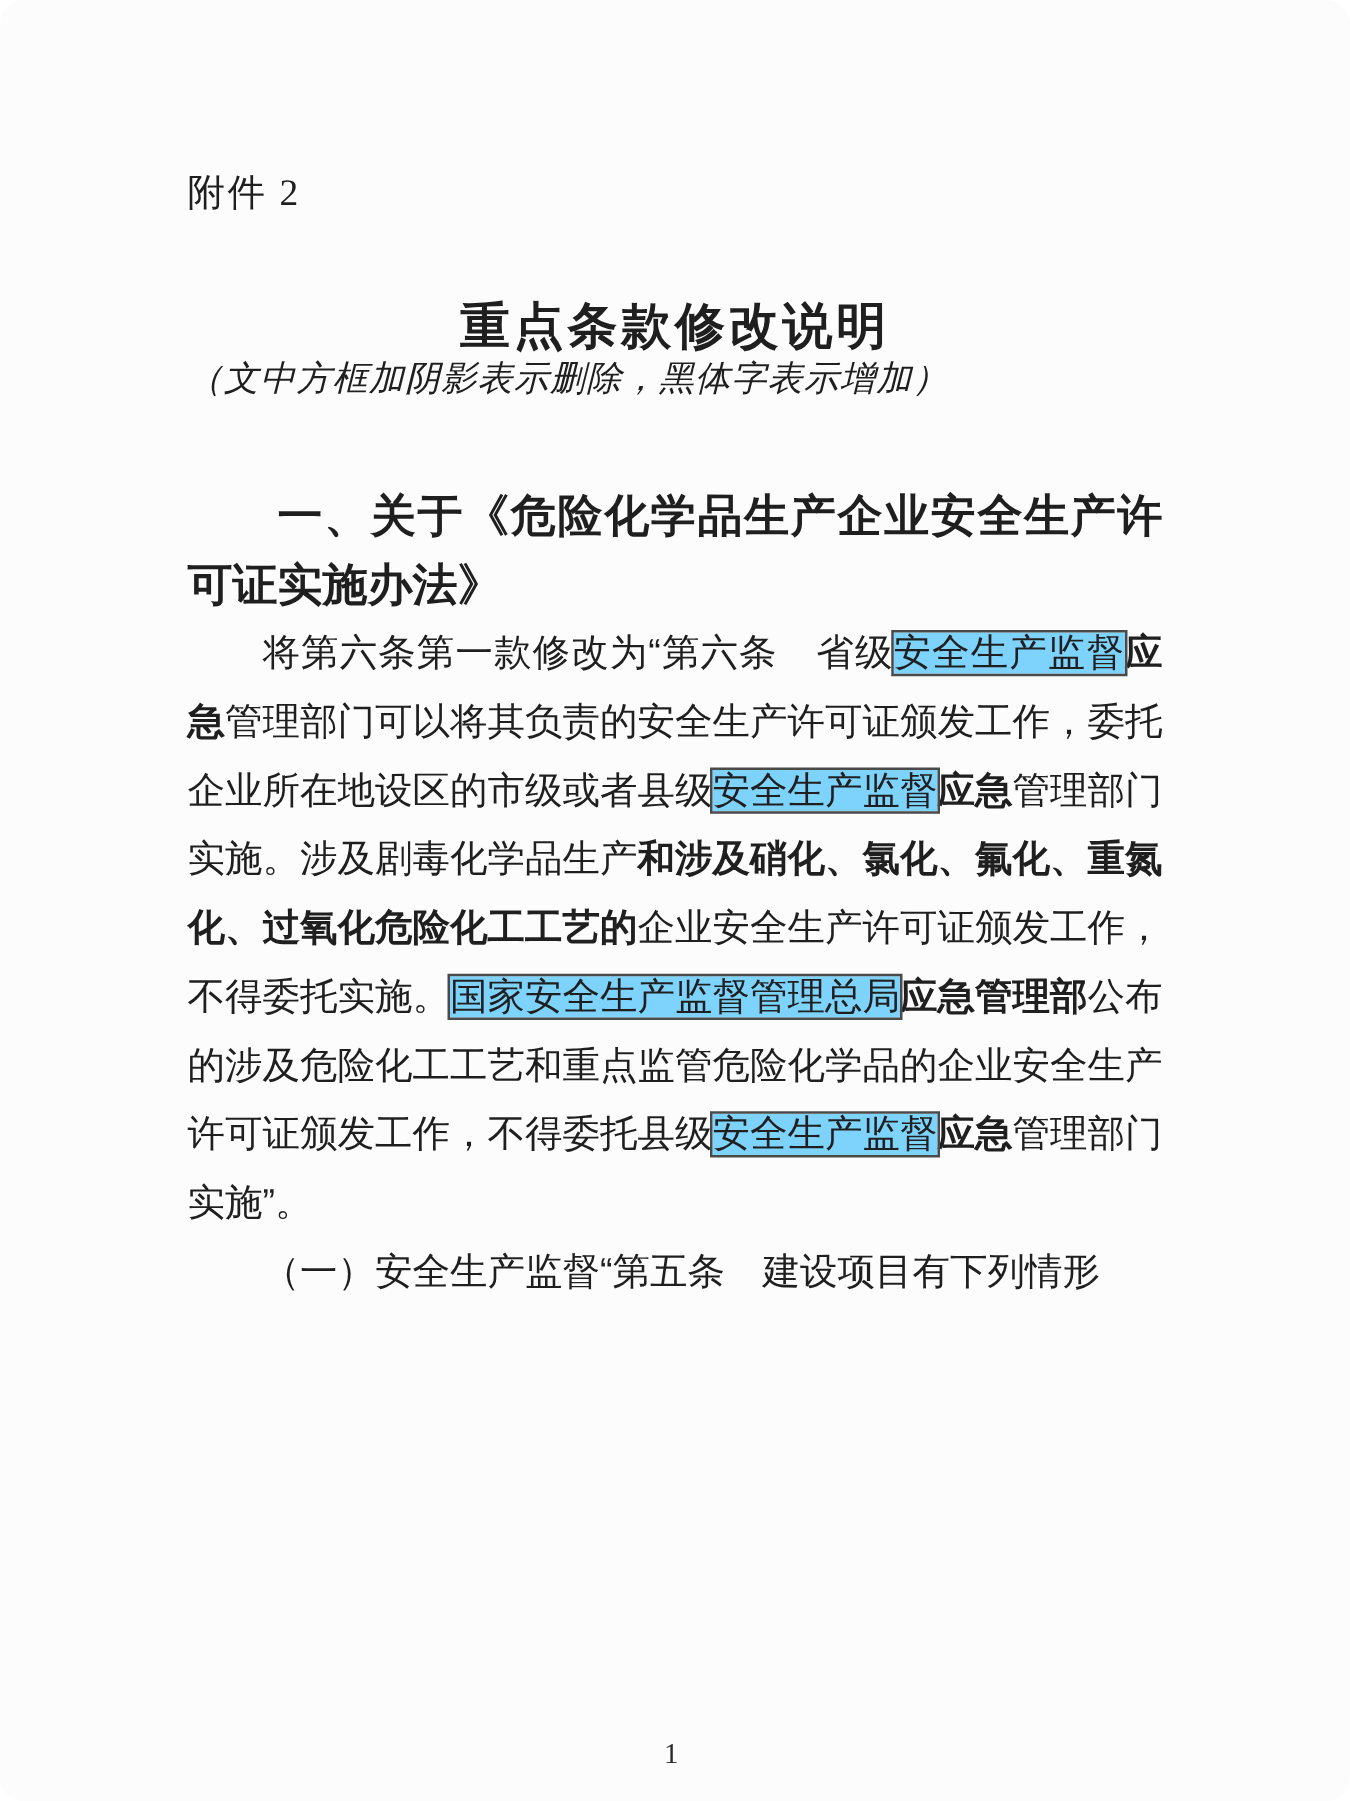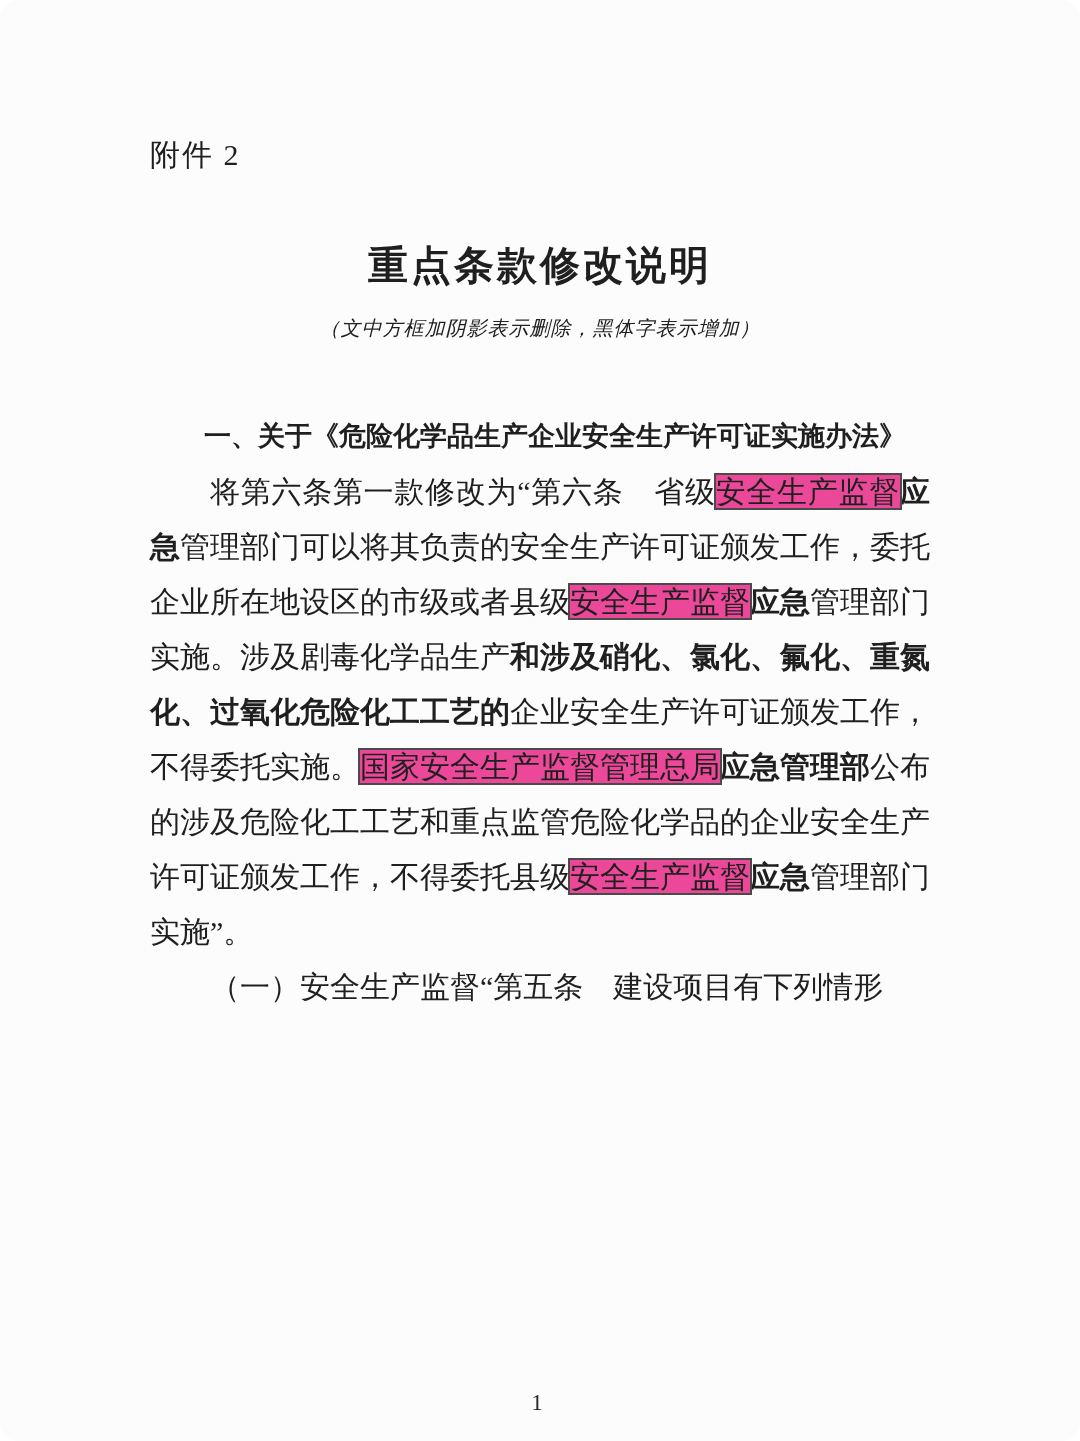--- a/index.html
+++ b/index.html
@@ -26,60 +26,58 @@
     line-height: 34px;
     letter-spacing: 2px;
   }
   .doc-title {
     margin: 70px 0 0 0;
     text-align: center;
     font-size: 40px;
     line-height: 46px;
     font-weight: 900;
     letter-spacing: 3px;
-    font-family: Liberation Sans, sans-serif;
+    font-family: Liberation Mono, monospace;
   }
   .doc-subtitle {
-    margin-top: 24px;
-    text-align: center;
-    font-size: 20px;
+    font-size: 28px;
     line-height: 32px;
     font-style: italic;
     letter-spacing: 1px;
   }
   .doc-body {
     margin-top: 65px;
     width: 780px;
     font-size: 30px;
     line-height: 55px;
     text-align: justify;
     text-justify: inter-character;
   }
   .sec-heading {
     margin: 0;
-    font-size: 27px;
+    font-size: 36px;
     line-height: 55px;
     font-weight: 700;
     font-family: "Liberation Sans", "DejaVu Sans", sans-serif;
     text-indent: 2em;
     text-align: justify;
   }
   .para {
     margin: 0;
     text-indent: 2em;
   }
   .run-normal {
-    font-family: Liberation Serif, serif;
+    font-family: Liberation Sans, sans-serif;
   }
   .run-added {
     font-family: "Liberation Sans", "DejaVu Sans", sans-serif;
     font-weight: 700;
   }
   .run-deleted {
-    background: #ec4899;
+    background: #7dd3fc;
     outline: 2px solid #4a4a4a;
     outline-offset: 0px;
   }
   .page-number {
     position: absolute;
     left: 0;
     right: 6px;
     top: 1390px;
     text-align: center;
     font-size: 23px;

